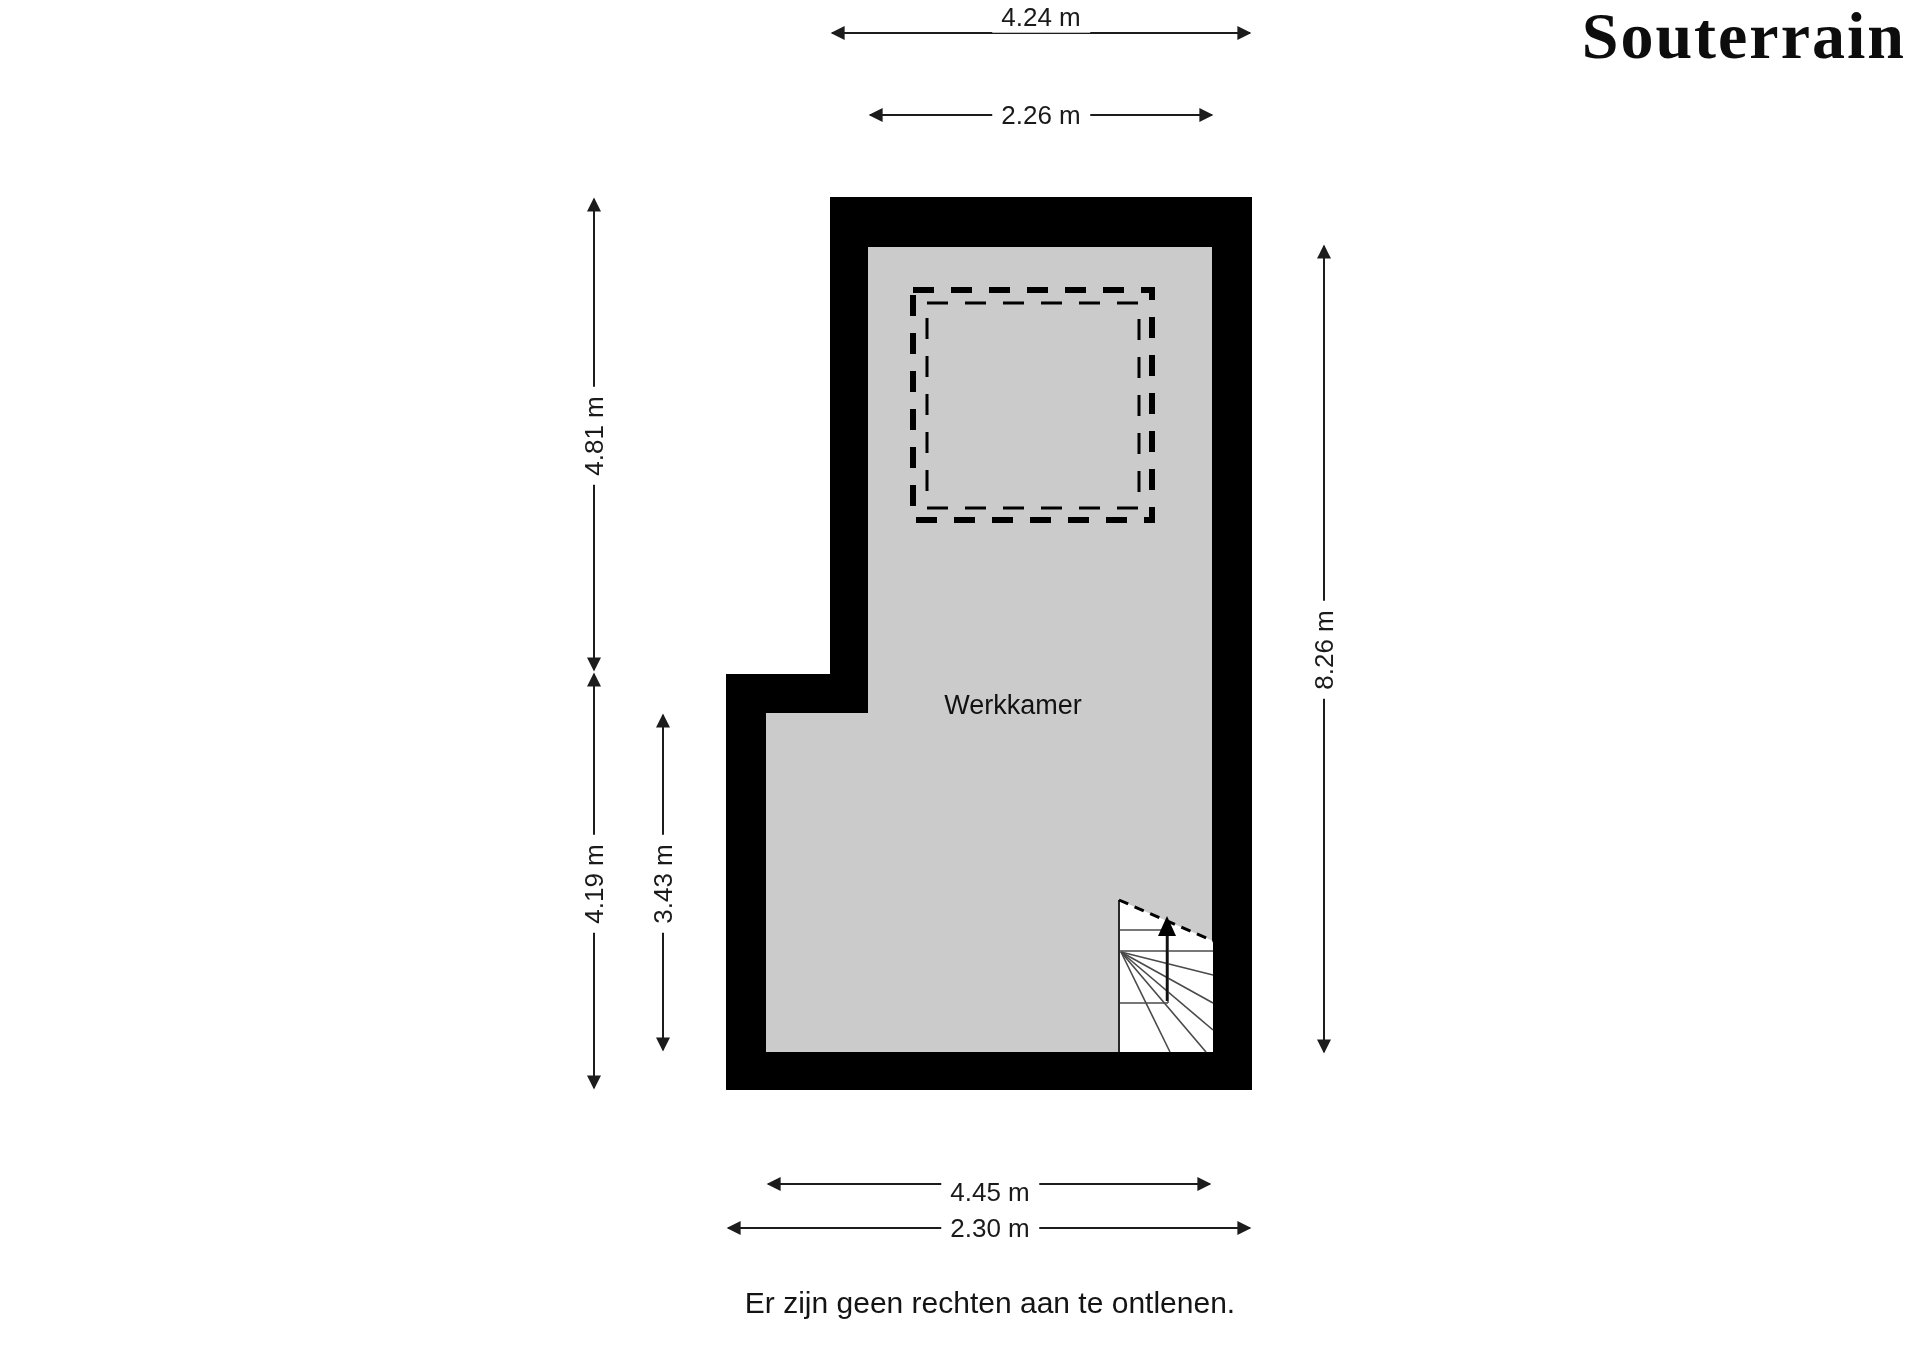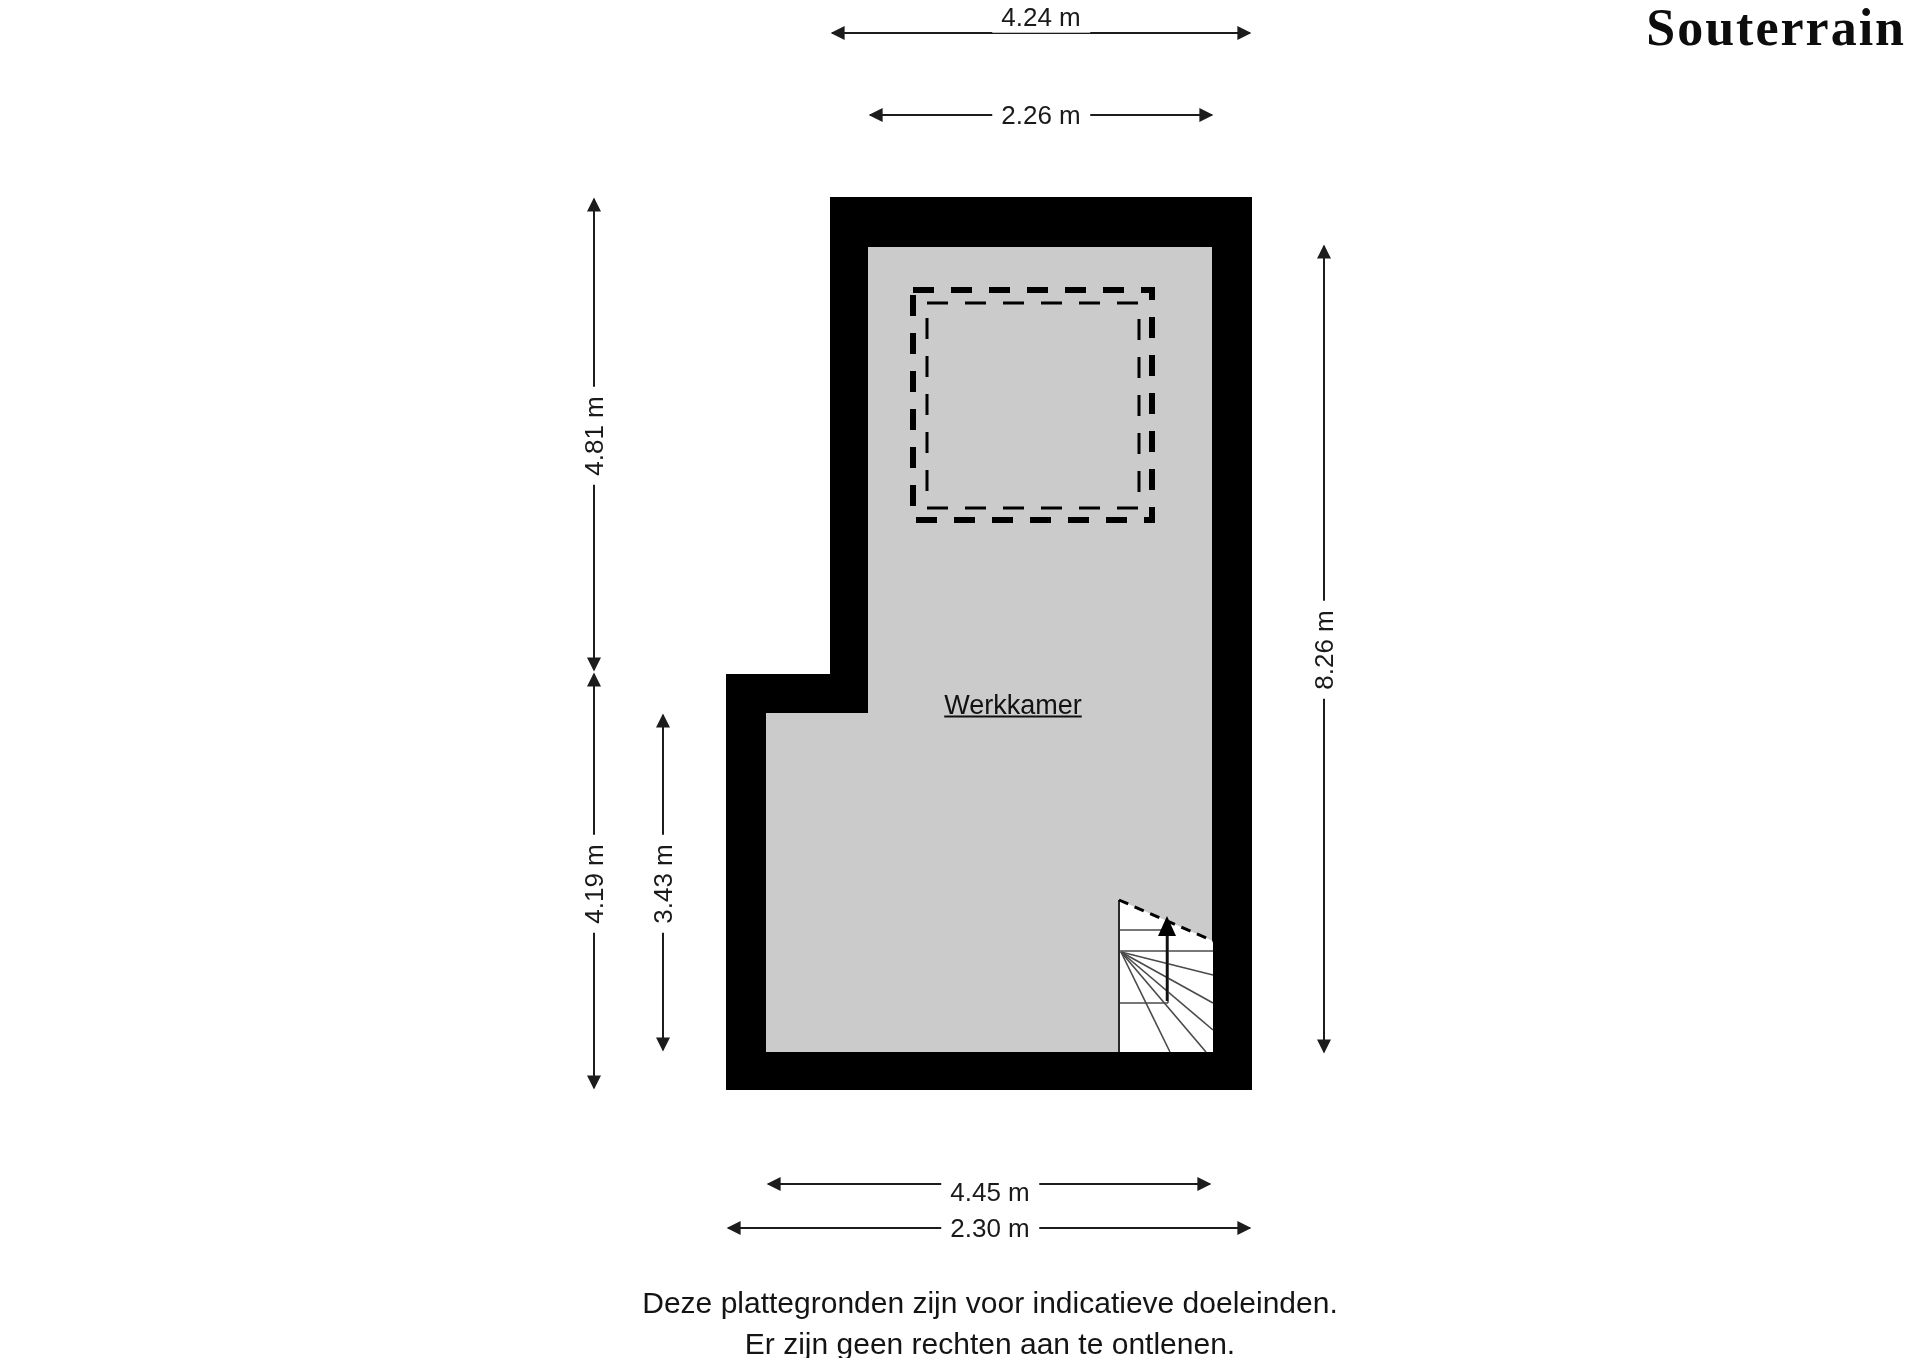--- a/index.html
+++ b/index.html
@@ -30,21 +30,21 @@
     font-size:27px;
     color:#111111;
     white-space:nowrap;
   }
   .page-title{
     position:absolute;
     top:1px;
     right:14px;
     font-family:"Liberation Serif","DejaVu Serif",serif;
     font-weight:bold;
-    font-size:52px;
+    font-size:66px;
     letter-spacing:2px;
     color:#0d0d0d;
     line-height:1.05;
     white-space:nowrap;
   }
   .disclaimer{
     position:absolute;
     left:990px;
     top:1282px;
     transform:translateX(-50%);
@@ -130,20 +130,19 @@
   <div class="dim-label vert" style="left:594px;top:884px;">4.19 m</div>
 
   <div class="dim-label vert" style="left:663px;top:884px;">3.43 m</div>
 
   <div class="dim-label vert" style="left:1324px;top:650px;">8.26 m</div>
 
   <div class="dim-label" style="left:990px;top:1184px;margin-top:8px;">4.45 m</div>
 
   <div class="dim-label" style="left:990px;top:1228px;">2.30 m</div>
 
-  <div class="room-label" style="left:1013px;top:705px;text-decoration:underline;">Werkkamer</div>
+  <div class="room-label" style="left:1013px;top:705px;">Werkkamer</div>
 
   <div class="disclaimer">
-    <div>Deze plattegronden zijn voor indicatieve doeleinden.</div>
     <div>Er zijn geen rechten aan te ontlenen.</div>
   </div>
 
 </div>
 
 </body></html>

